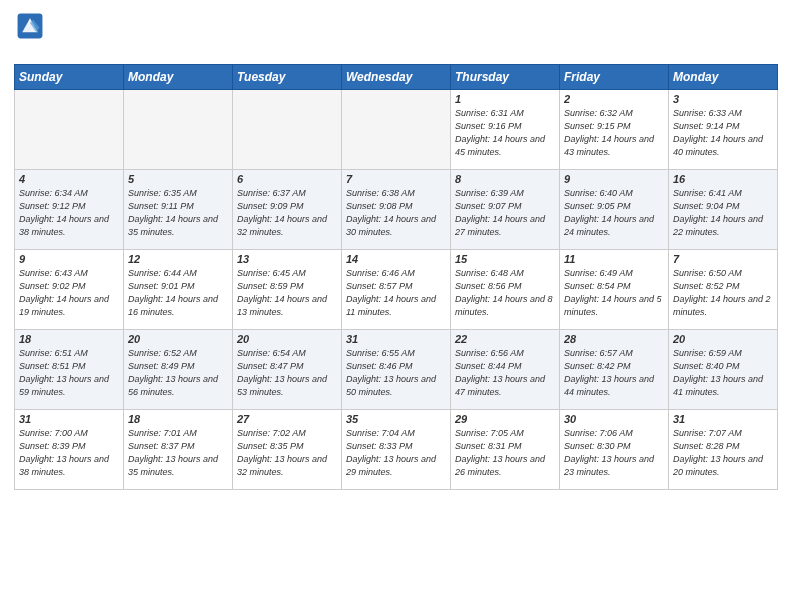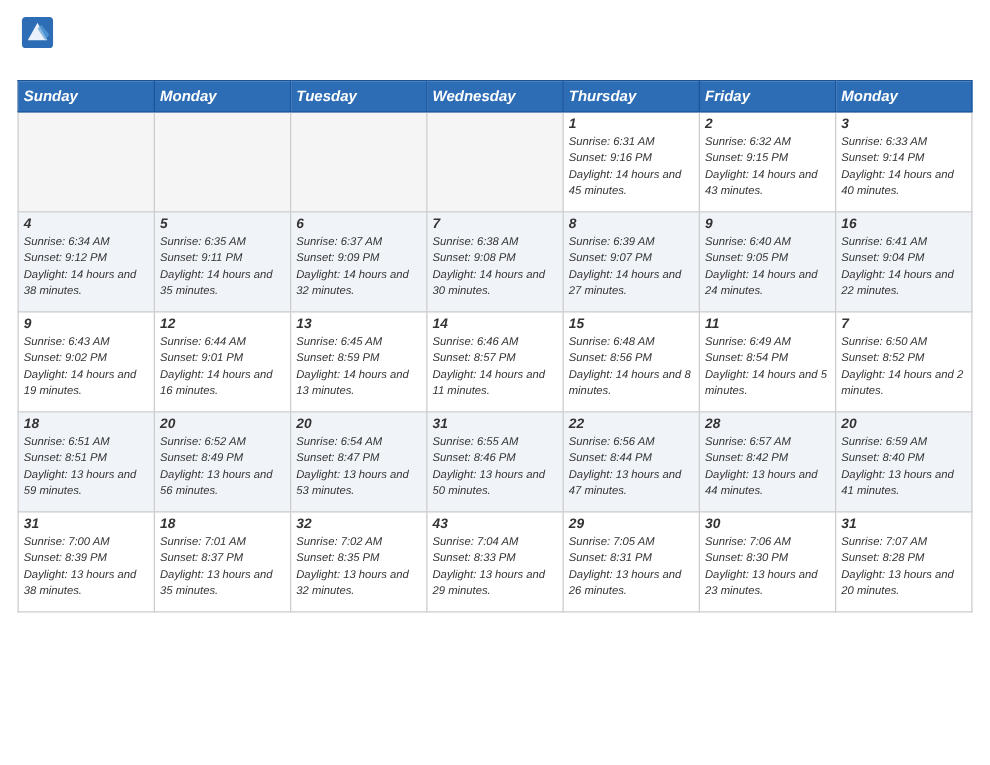--- a/index.html
+++ b/index.html
@@ -240,25 +240,25 @@
       <tr>
         <td>
           <span class="day-number">31</span>
 <div class="day-info">Sunrise: 7:00 AM<br>Sunset: 8:39 PM<br>Daylight: 13 hours and 38 minutes.</div>
         </td>
         <td>
           <span class="day-number">18</span>
 <div class="day-info">Sunrise: 7:01 AM<br>Sunset: 8:37 PM<br>Daylight: 13 hours and 35 minutes.</div>
         </td>
         <td>
-          <span class="day-number">32</span>
+          <span class="day-number">27</span>
 <div class="day-info">Sunrise: 7:02 AM<br>Sunset: 8:35 PM<br>Daylight: 13 hours and 32 minutes.</div>
         </td>
         <td>
-          <span class="day-number">43</span>
+          <span class="day-number">35</span>
 <div class="day-info">Sunrise: 7:04 AM<br>Sunset: 8:33 PM<br>Daylight: 13 hours and 29 minutes.</div>
         </td>
         <td>
           <span class="day-number">29</span>
 <div class="day-info">Sunrise: 7:05 AM<br>Sunset: 8:31 PM<br>Daylight: 13 hours and 26 minutes.</div>
         </td>
         <td>
           <span class="day-number">30</span>
 <div class="day-info">Sunrise: 7:06 AM<br>Sunset: 8:30 PM<br>Daylight: 13 hours and 23 minutes.</div>
         </td>

